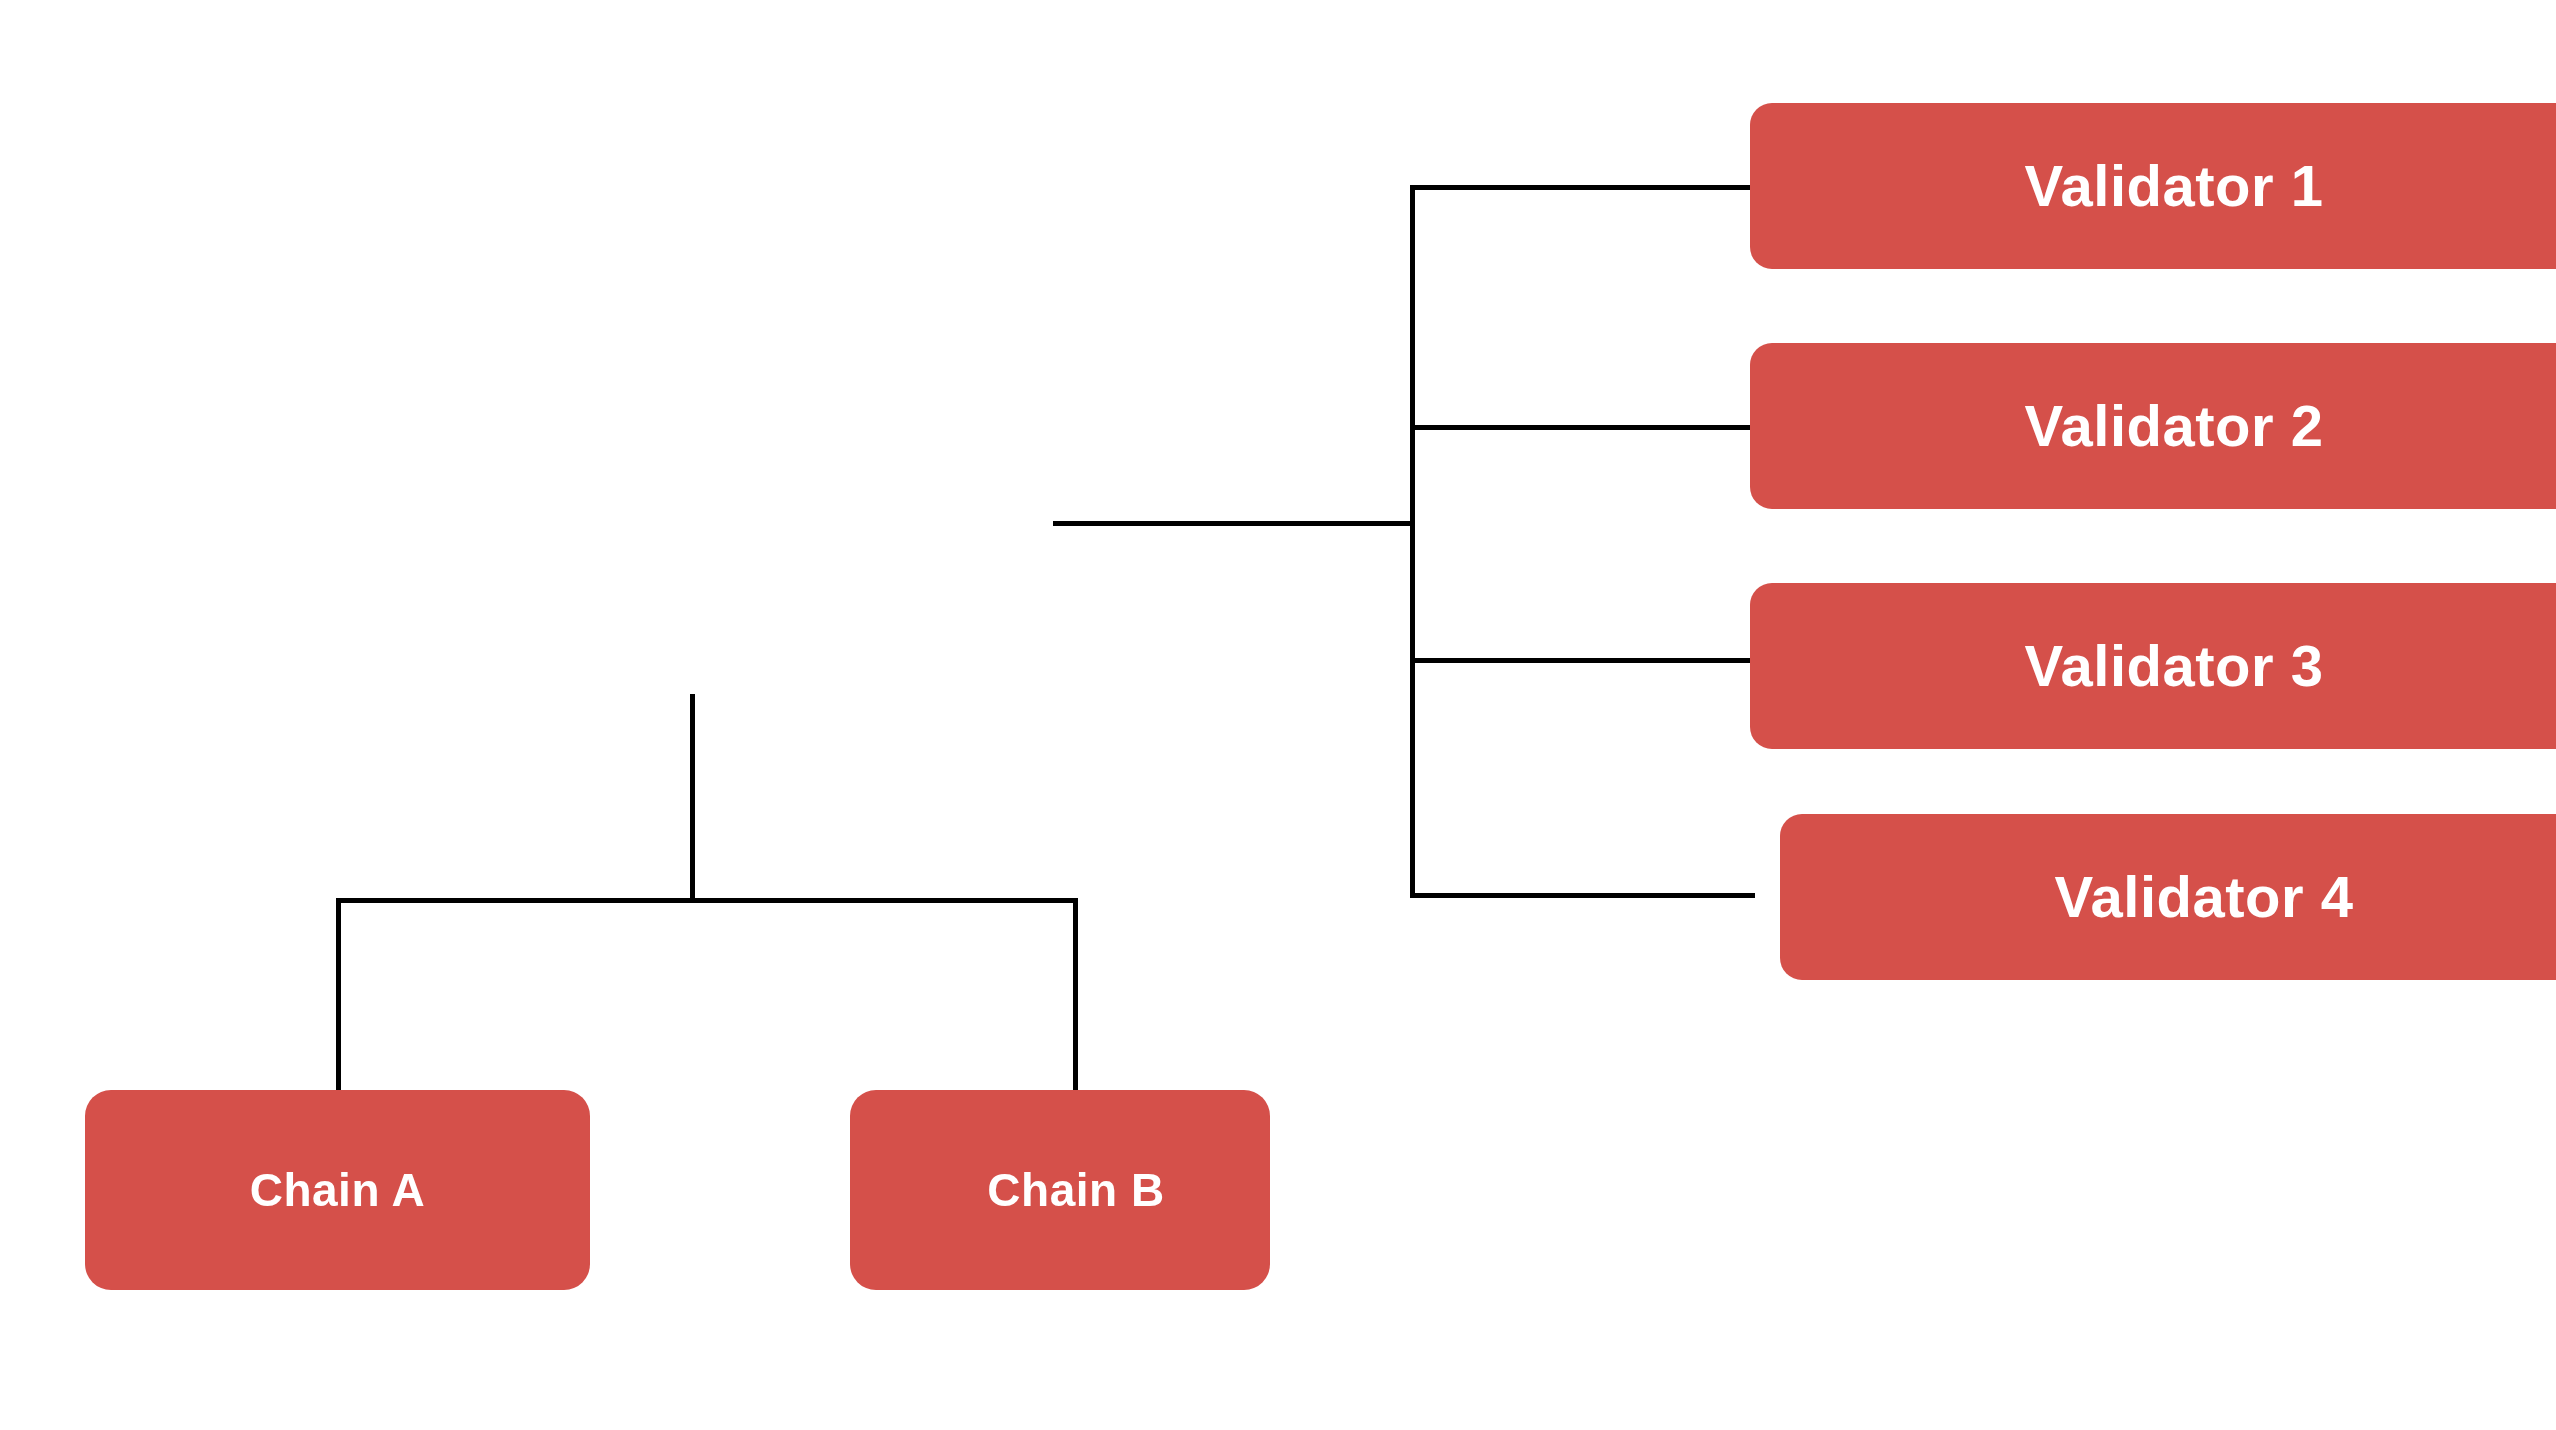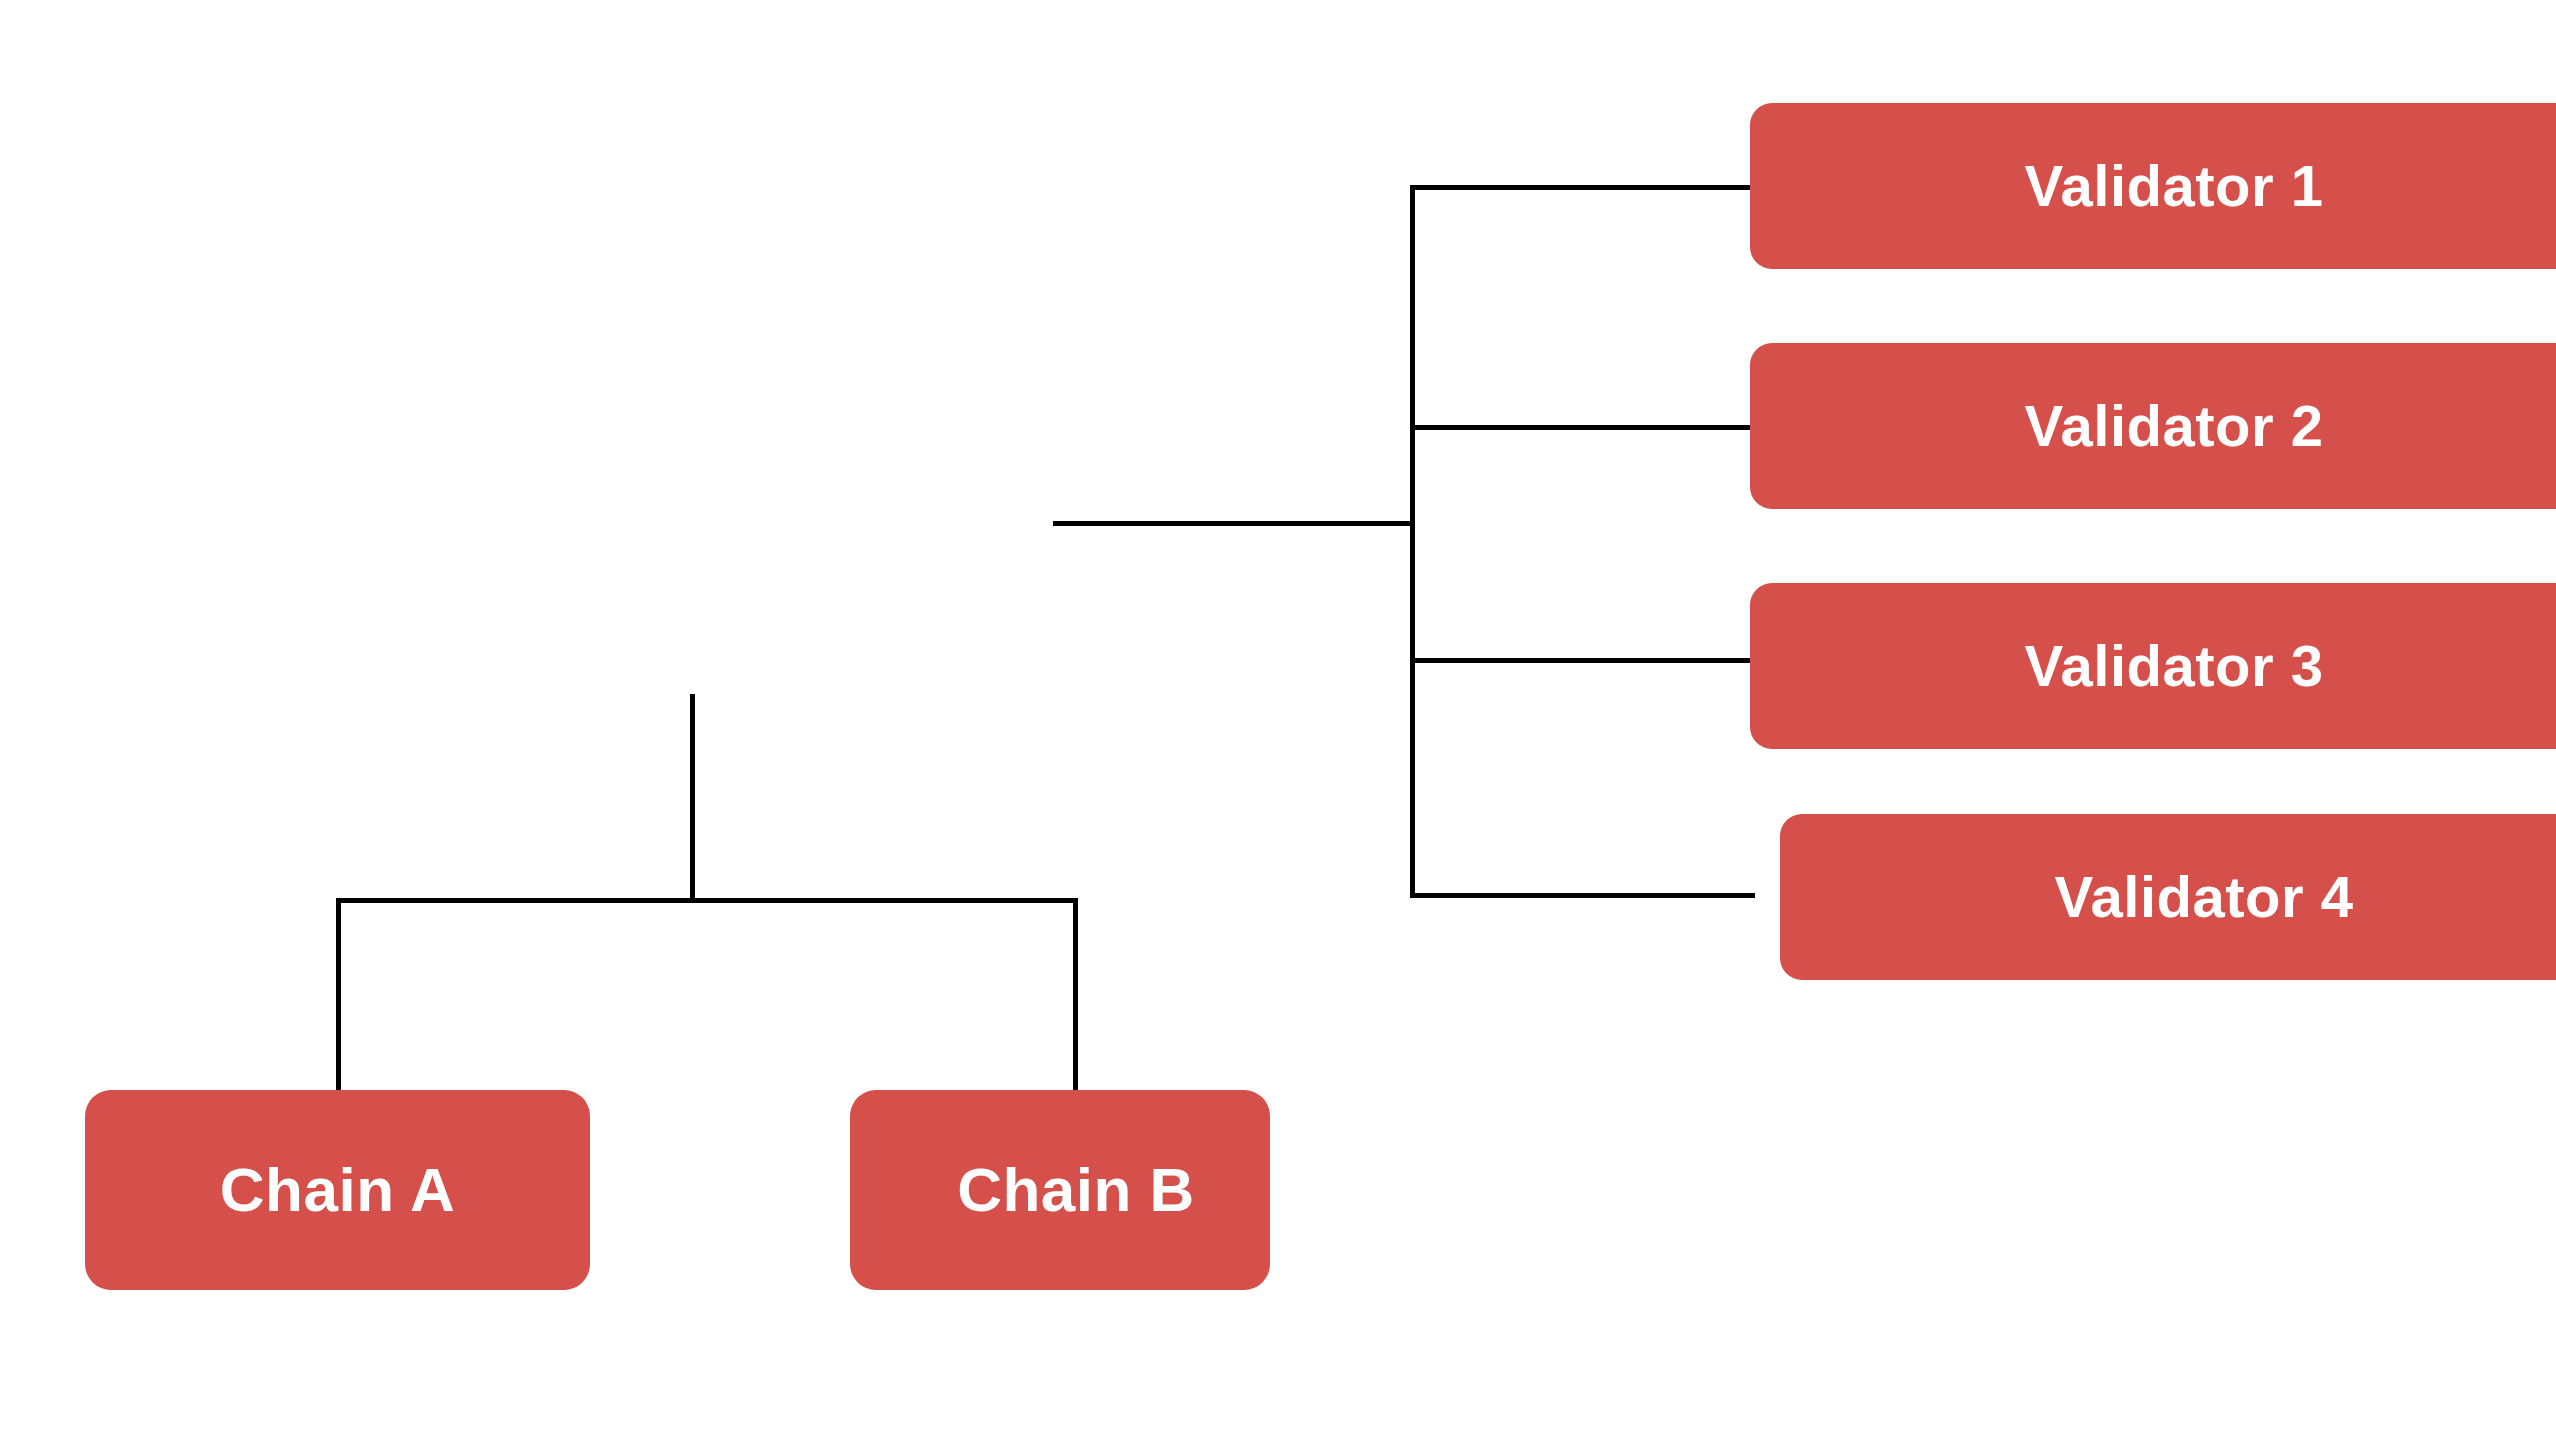--- a/index.html
+++ b/index.html
@@ -58,21 +58,21 @@
   #node-validator-1 { top: 103px; }
   #node-validator-2 { top: 343px; }
   #node-validator-3 { top: 583px; }
   #node-validator-4 { top: 814px; margin-left: 30px; }
 
   
   .node-chain {
     top: 1090px;
     height: 200px;
     border-radius: 26px;
-    font-size: 62px;
+    font-size: 46px;
   }
   #node-chain-a { left: 85px;  width: 505px; }
   #node-chain-b { left: 850px; width: 420px; padding-left: 32px; }
 
   
   .edge {
     position: absolute;
     background: #000000;
   }
   .edge-h { height: 5px; }

